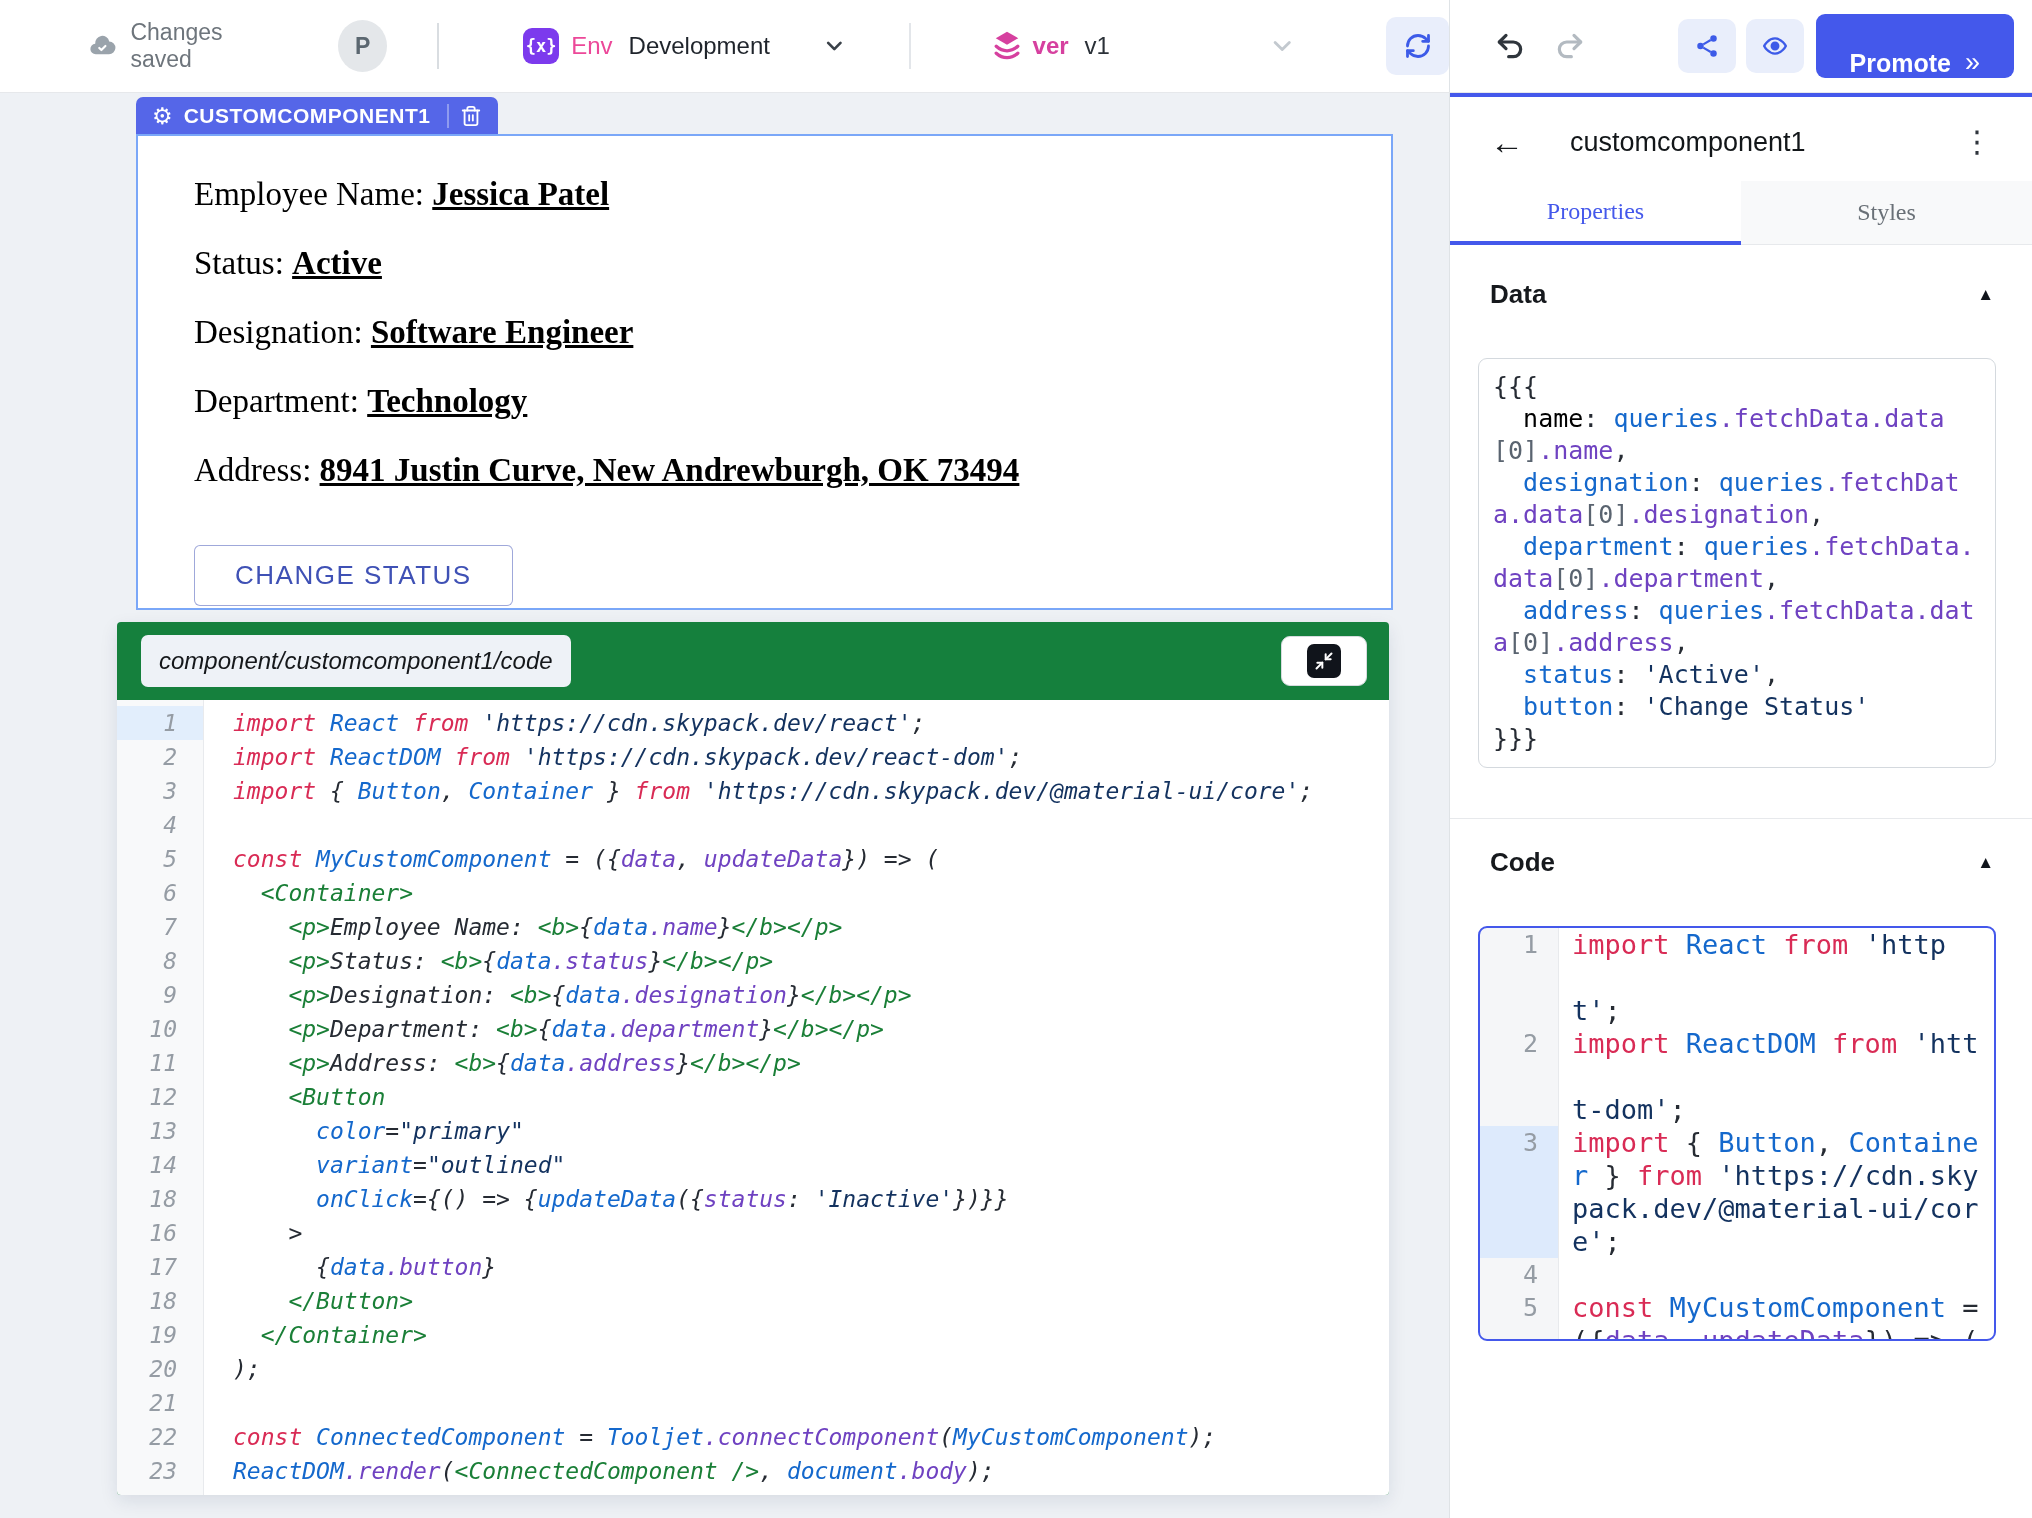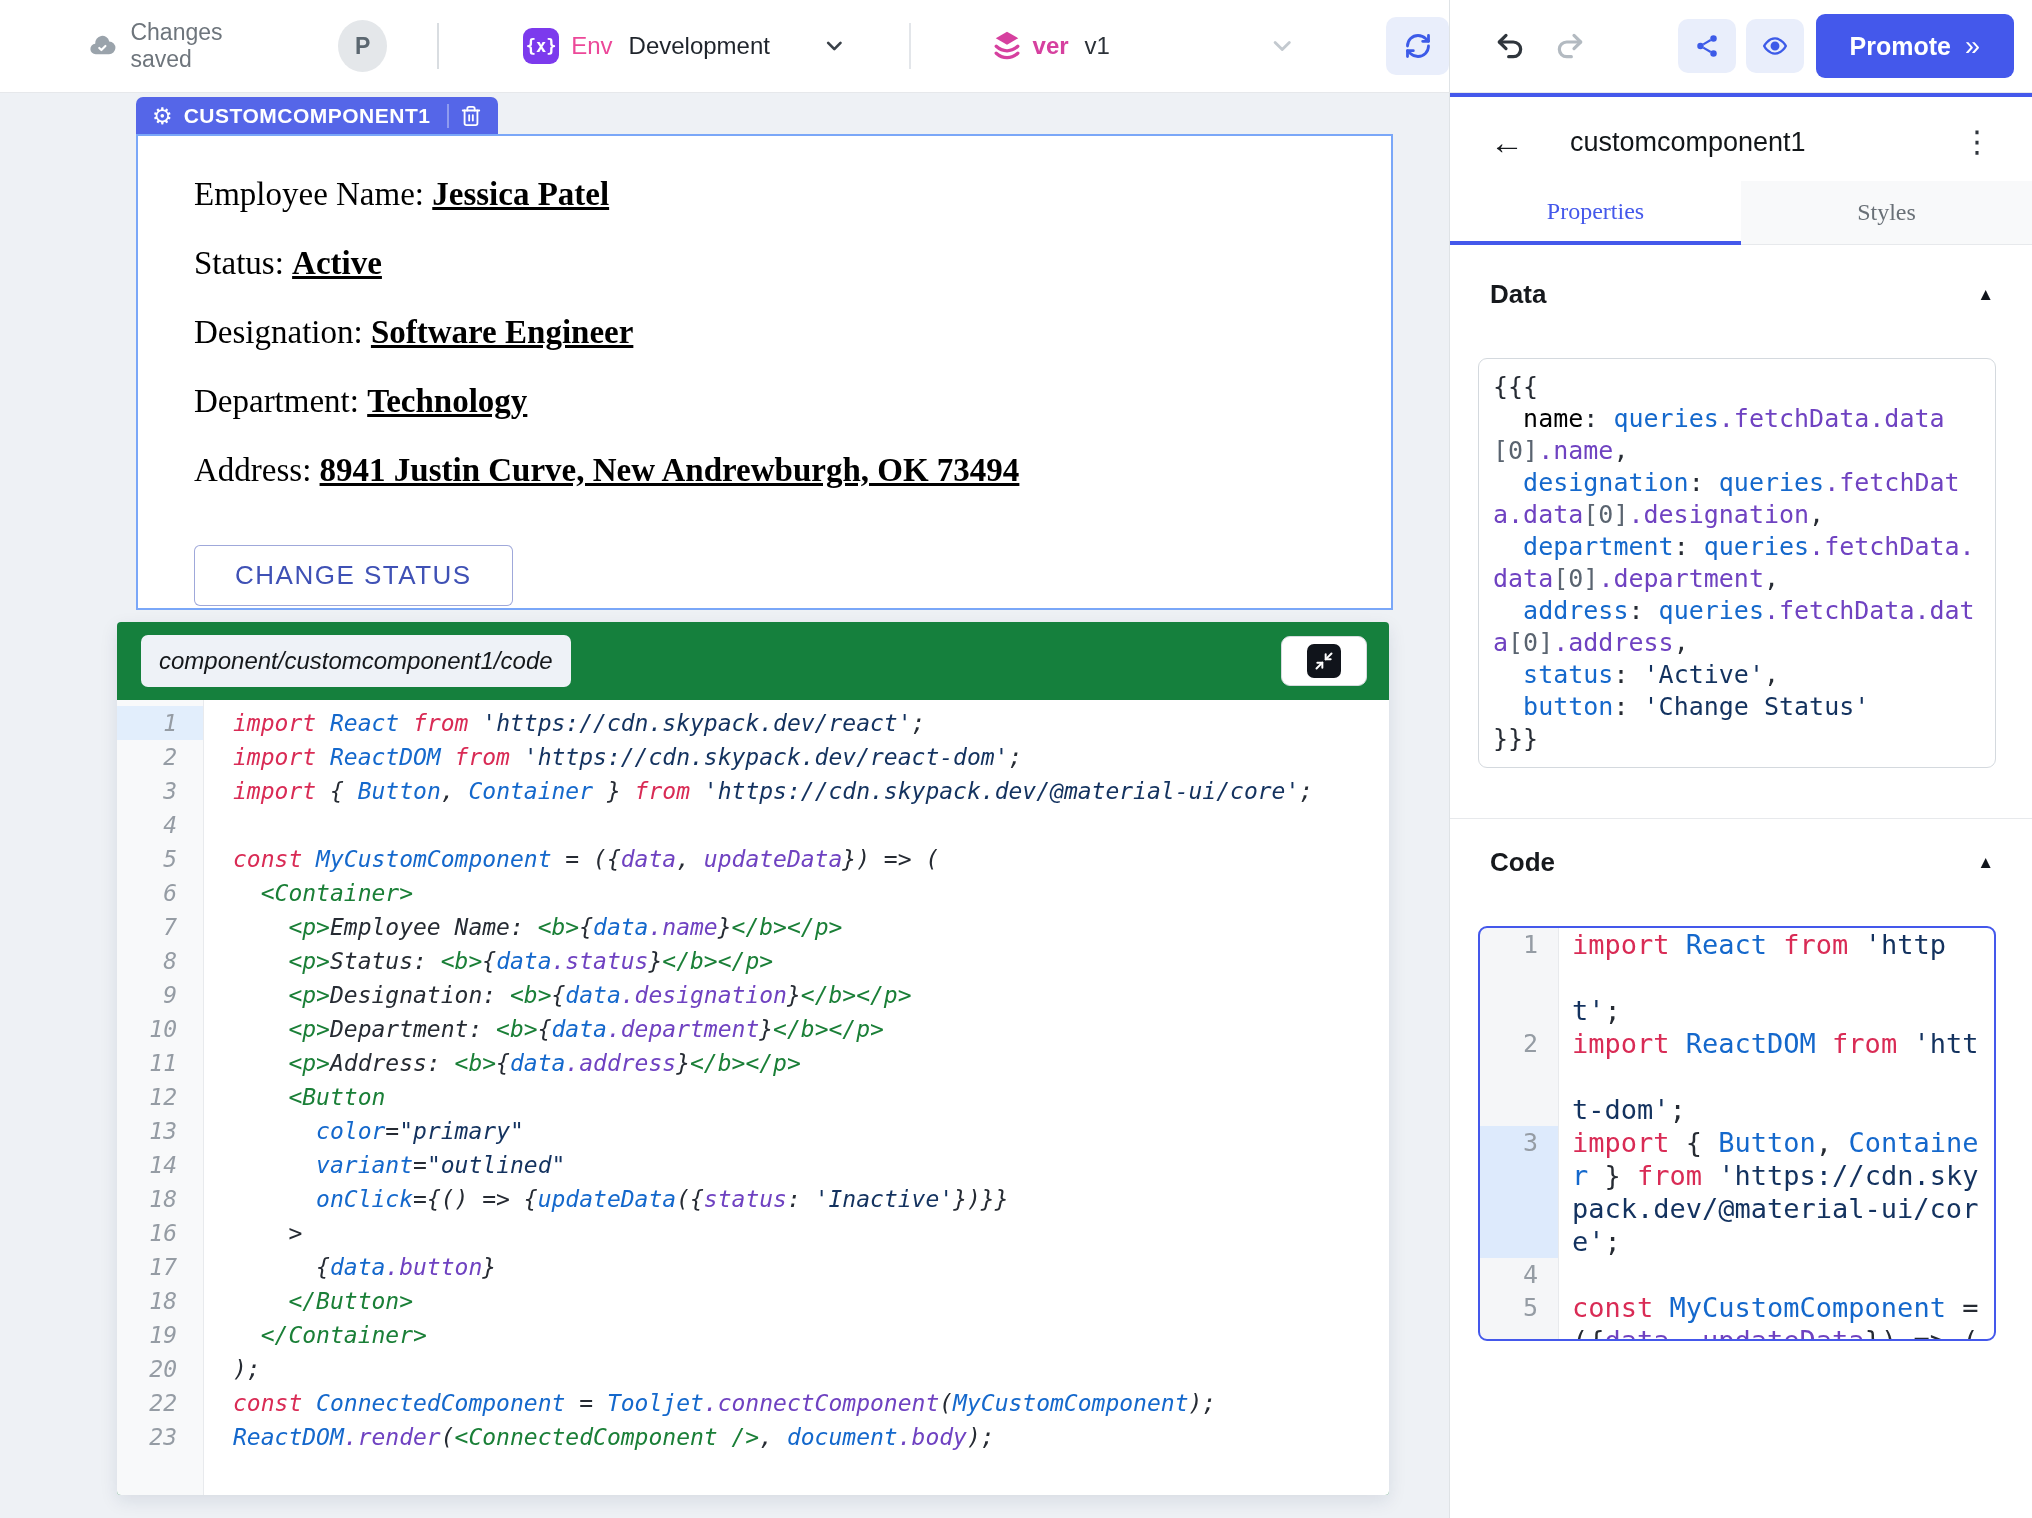--- a/index.html
+++ b/index.html
@@ -32,21 +32,21 @@
   .icon-plain { width:32px; height:32px; background:none; border:none; cursor:pointer; }
   .undo { color:#2f353c; }
   .redo { color:#b3bac1; margin-left:28px; }
   .lite-btn { width:58px; height:54px; background:#e9eefb; border:none; border-radius:10px;
     display:flex; align-items:center; justify-content:center; cursor:pointer; }
   .lite-btn svg { width:26px; height:26px; color:#3d5be8; }
   .share-btn { margin-left:auto; }
   .eye-btn { margin-left:10px; }
   .promote-btn { height:64px; padding:0 34px; margin-left:12px; margin-right:18px;
     background:#4458eb; border:none; border-radius:9px; color:#fff; font-size:25px; font-weight:600;
-    display:flex; align-items:center; cursor:pointer; }
+    display:flex; align-items:flex-end; cursor:pointer; }
   .promote-chev { font-size:27px; margin-left:14px; font-weight:400; }
 
   
   .workspace { position:relative; height:1425px; background:#eef1f5; }
 
   
   .comp-tag { position:absolute; left:136px; top:4px; height:38px; background:#5566e8;
     border-radius:7px 7px 0 0; display:flex; align-items:center; padding:0 16px; gap:11px; cursor:pointer; }
   .comp-tag .gear { color:#fff; font-size:23px; line-height:1; }
   .comp-tag .tag-label { color:#fff; font-size:21px; font-weight:700; letter-spacing:.5px; }
@@ -308,20 +308,24 @@
         </div>
         <div class="cm-row">
           <span class="cm-g">19</span>
           <span class="cm-t"><span class="tk-d">  </span><span class="tk-t">&lt;/Container&gt;</span></span>
         </div>
         <div class="cm-row">
           <span class="cm-g">20</span>
           <span class="cm-t"><span class="tk-d">);</span></span>
         </div>
         <div class="cm-row">
+          <span class="cm-g">21</span>
+          <span class="cm-t"></span>
+        </div>
+        <div class="cm-row">
           <span class="cm-g">22</span>
           <span class="cm-t"><span class="tk-k">const </span><span class="tk-v">ConnectedComponent</span><span class="tk-d"> = </span><span class="tk-v">Tooljet</span><span class="tk-p">.connectComponent</span><span class="tk-d">(</span><span class="tk-v">MyCustomComponent</span><span class="tk-d">);</span></span>
         </div>
         <div class="cm-row">
           <span class="cm-g">23</span>
           <span class="cm-t"><span class="tk-v">ReactDOM</span><span class="tk-p">.render</span><span class="tk-d">(</span><span class="tk-t">&lt;ConnectedComponent /&gt;</span><span class="tk-d">, </span><span class="tk-v">document</span><span class="tk-p">.body</span><span class="tk-d">);</span></span>
         </div>
       </div>
   </div>
 

